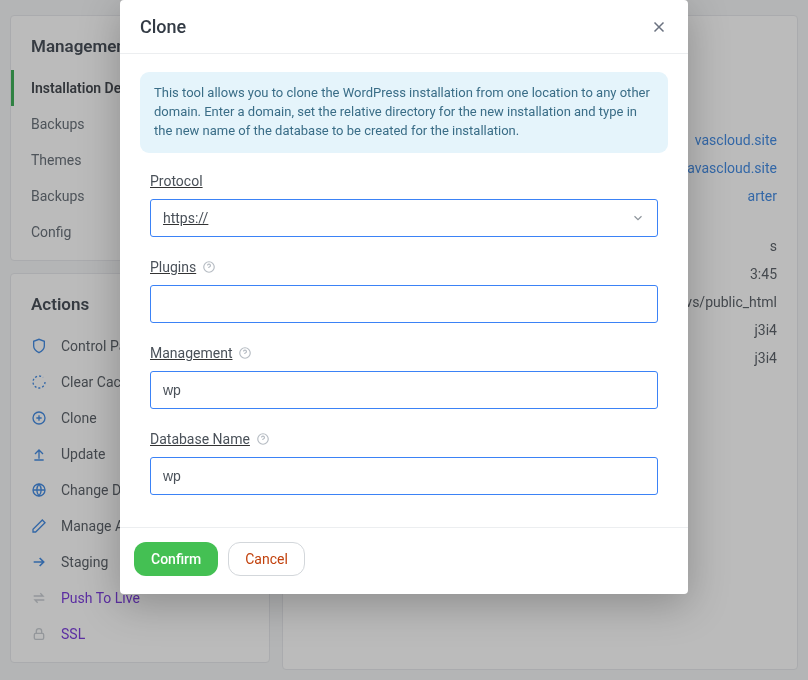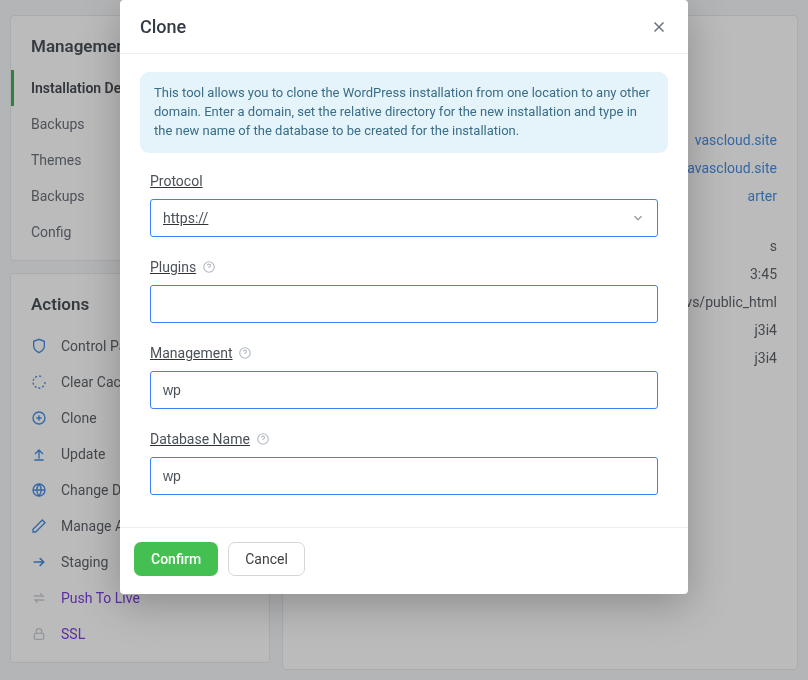--- a/index.html
+++ b/index.html
@@ -179,37 +179,37 @@
   }
   .modal-footer {
     border-top: 1px solid #eceef0;
     padding: 14px 20px 18px 14px;
     display: flex;
     gap: 10px;
   }
   .btn {
     height: 34px;
     padding: 0 16px;
-    border-radius: 7px;
+    border-radius: 12px;
     font-size: 14px;
     cursor: pointer;
     display: inline-flex;
     align-items: center;
     justify-content: center;
     border: 1px solid transparent;
   }
   .btn-primary {
     background: #44c053;
     color: #fff;
     font-weight: 500;
   }
   .btn-secondary {
     background: #fff;
     border-color: #d3d7db;
-    color: #404040;
+    color: #c2410c;
   }
 </style>
 </head>
 <body>
 
 <div class="bg">
   <div class="sidebar">
     <div class="panel">
       <h3>Management</h3>
       <div class="nav-item active">

